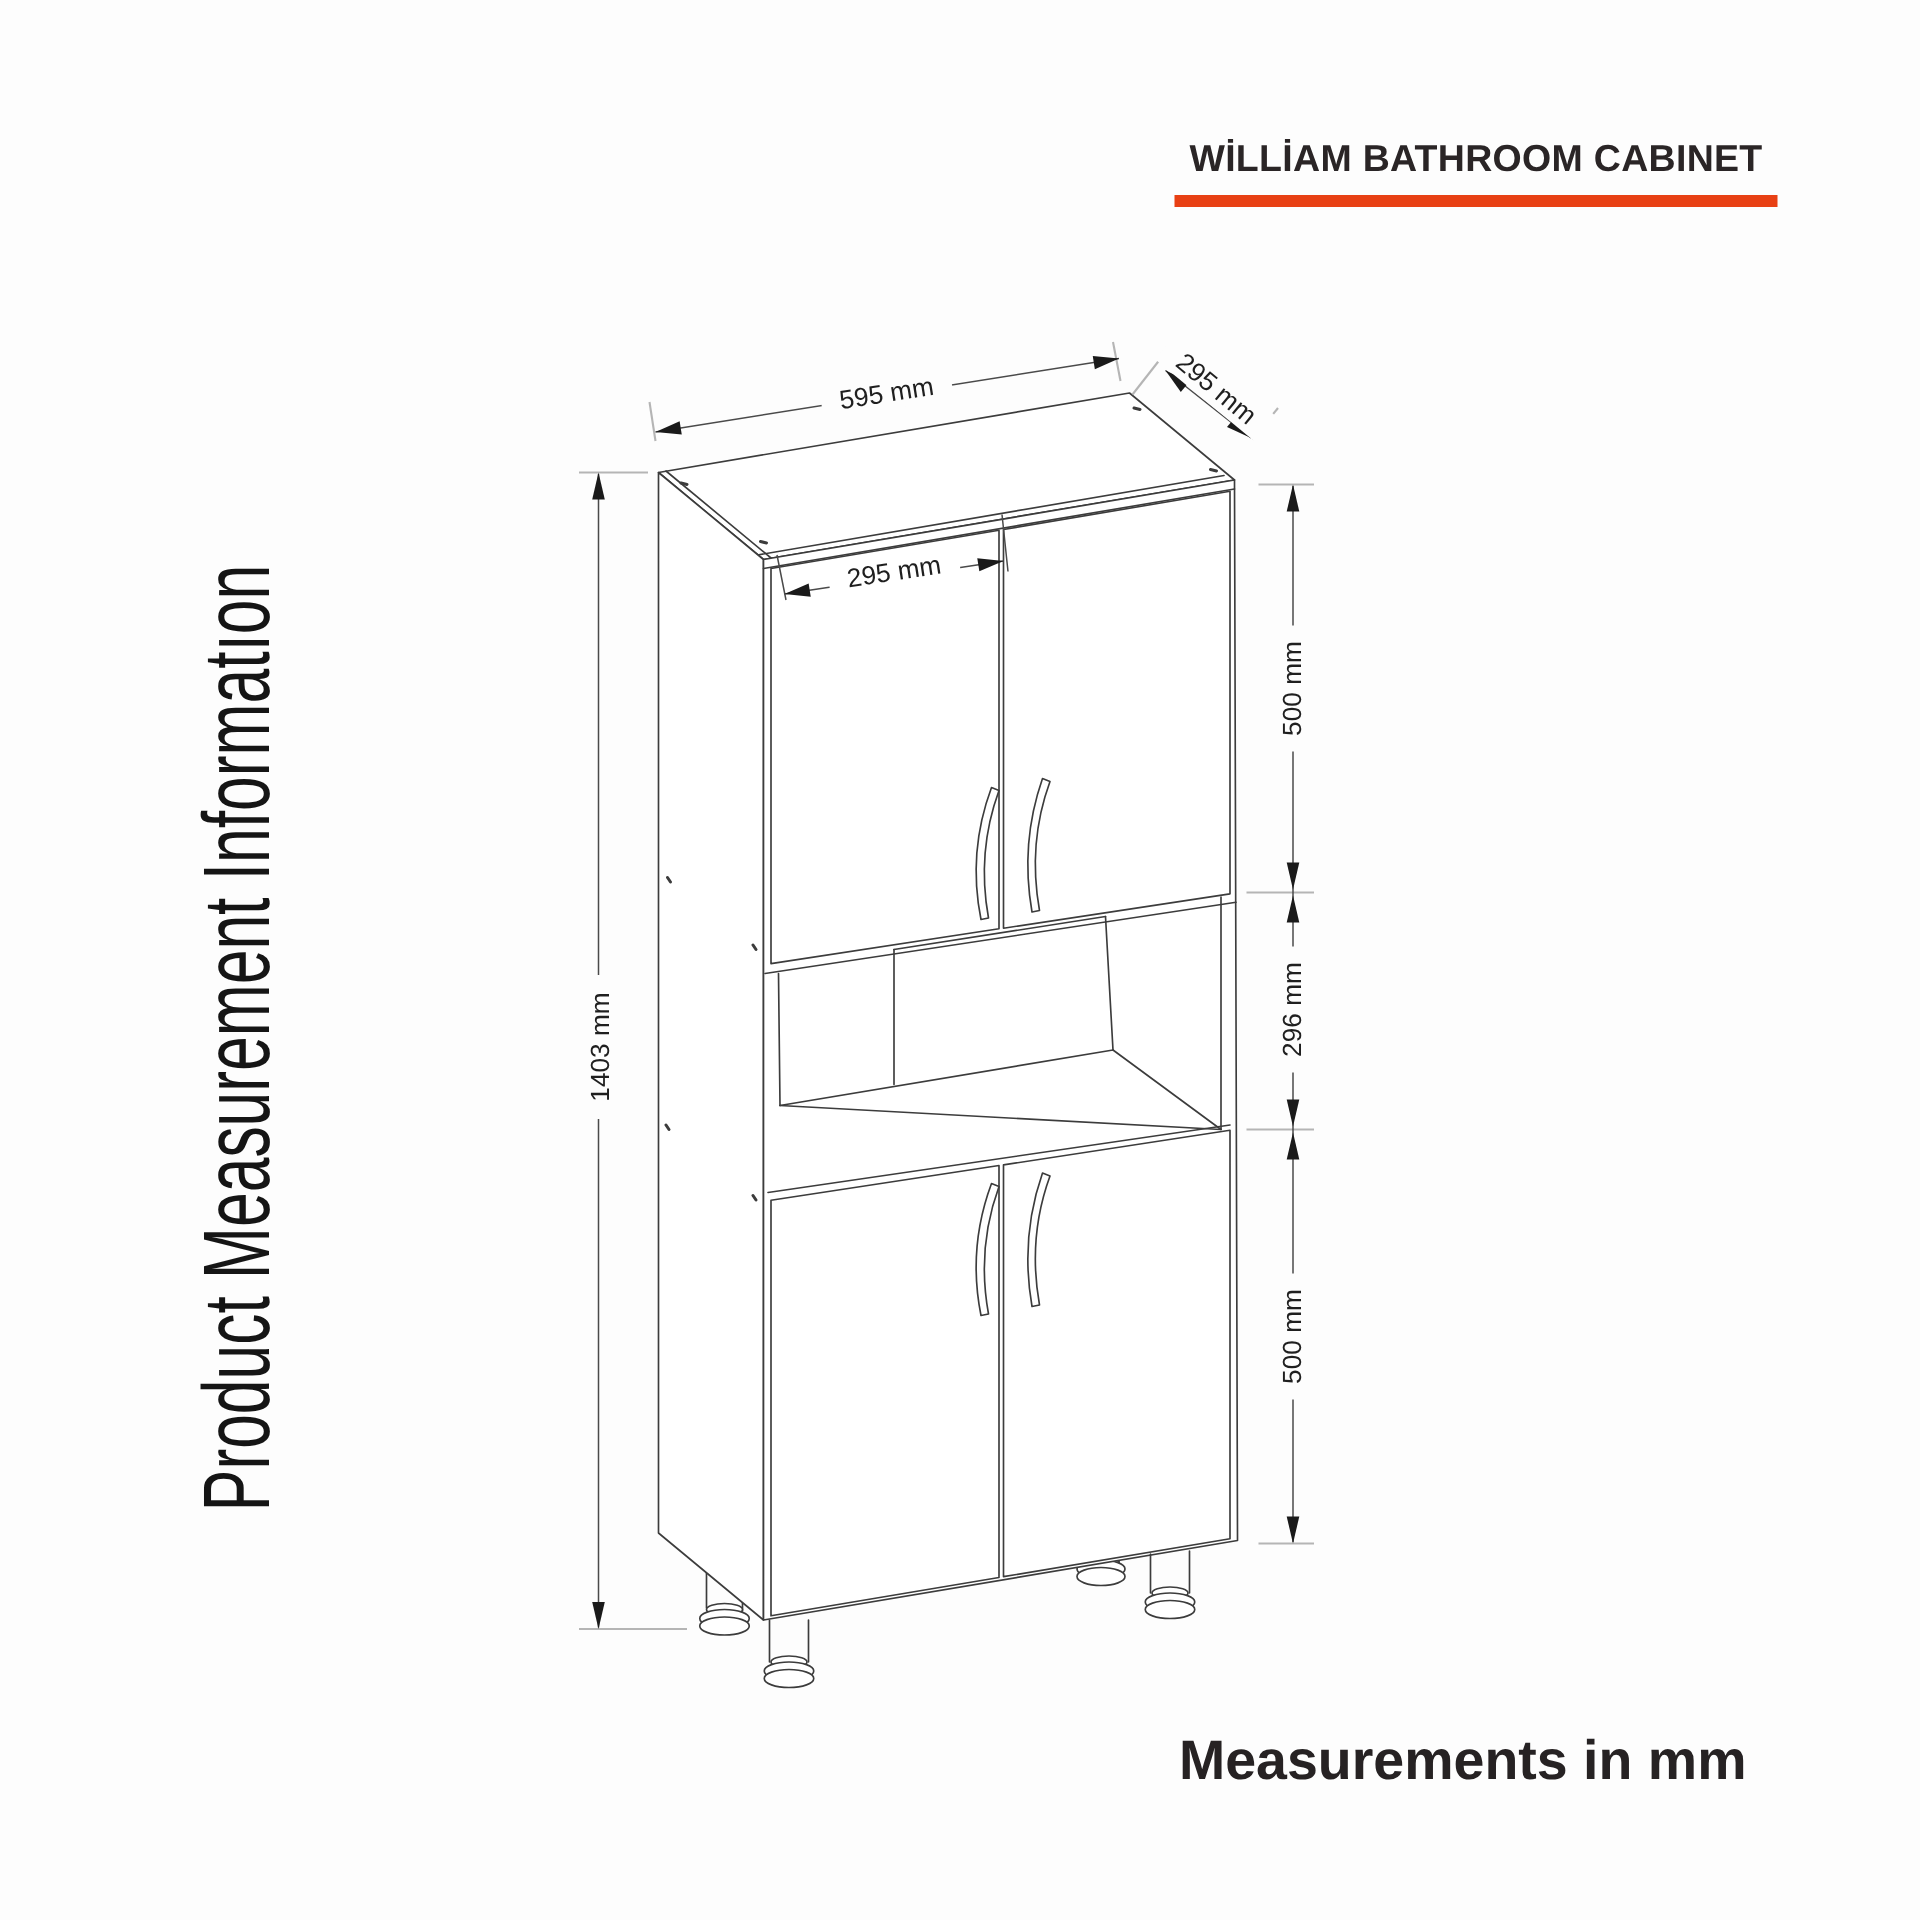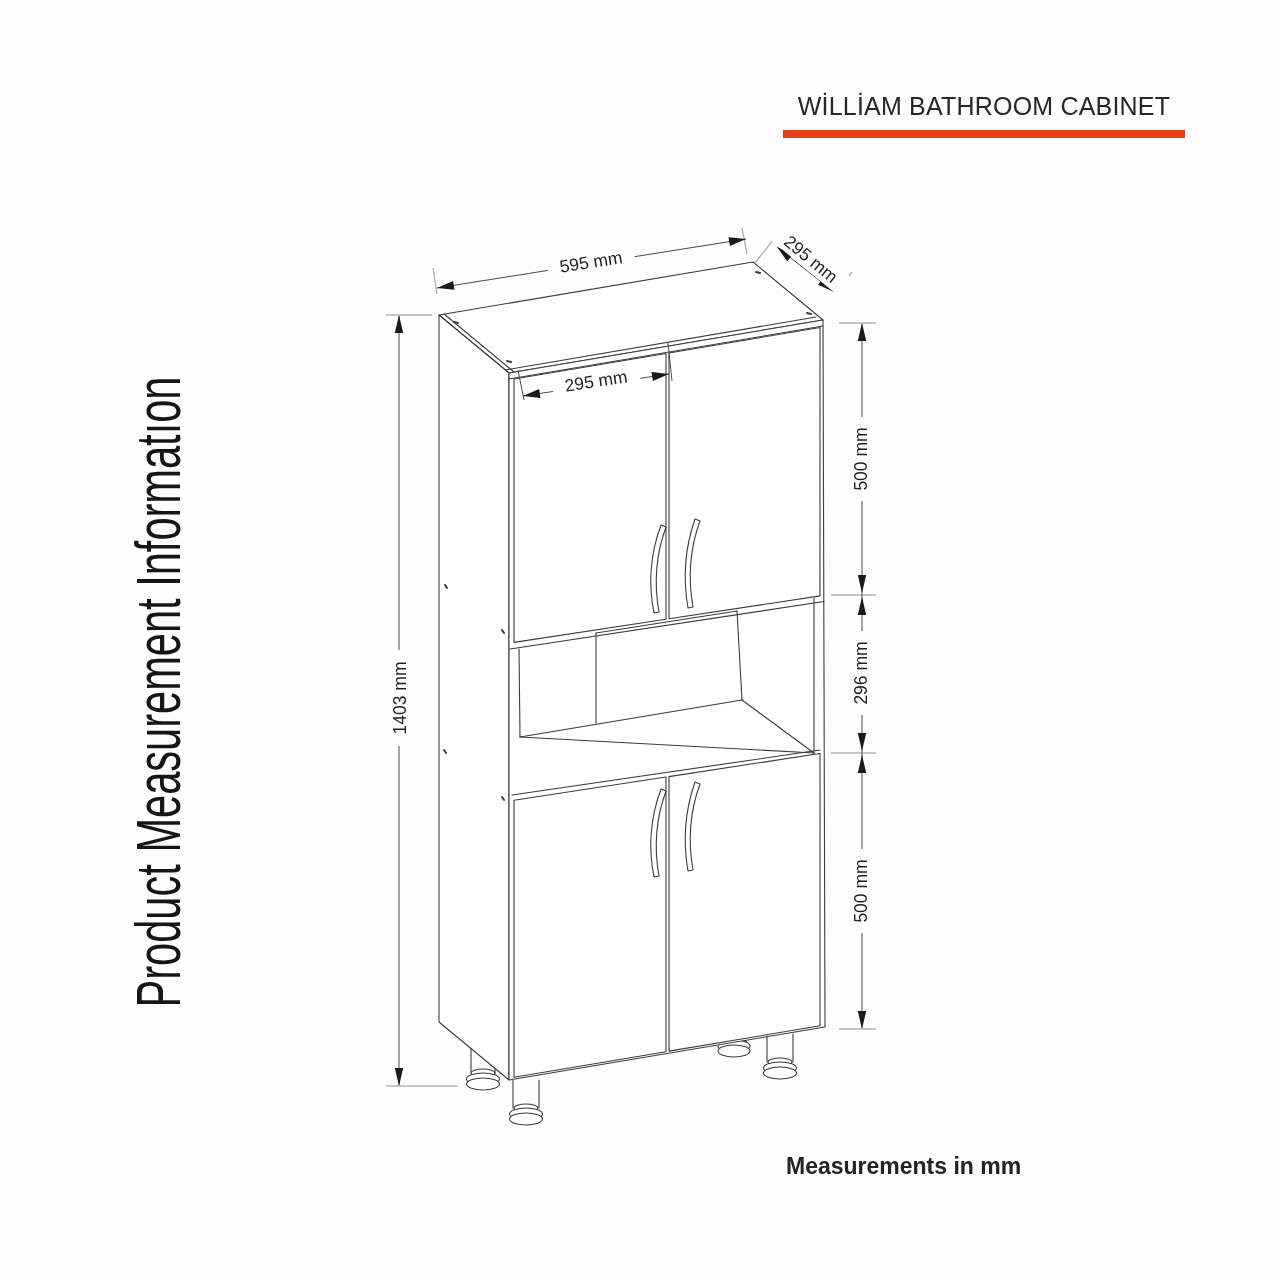--- a/index.html
+++ b/index.html
@@ -2,32 +2,32 @@
 <html><head>
 <meta charset="utf-8">
 <style>
   html,body{margin:0;padding:0;background:#e9e9e9;}
   .canvas{
     position:relative;width:1280px;height:1280px;background:#fdfdfd;
     overflow:hidden;font-family:"Liberation Sans",sans-serif;margin:0 auto;
   }
   .page-title{
     position:absolute;left:783px;top:92px;width:402px;text-align:center;
-    font-size:25px;font-weight:normal;color:#2a2526;letter-spacing:.2px;white-space:nowrap;
+    font-size:25px;font-weight:bold;color:#2a2526;letter-spacing:.2px;white-space:nowrap;
   }
   .title-underline{
     position:absolute;left:783px;top:130px;width:402px;height:8px;background:#e84014;
   }
   .vertical-label{
     position:absolute;left:158px;top:692px;white-space:nowrap;
     font-size:63px;font-weight:400;color:#151515;
     transform:translate(-50%,-50%) rotate(-90deg) scale(0.66,1);
   }
   .footer-note{
-    position:absolute;left:786px;top:1153px;font-size:23px;font-weight:bold;color:#262223;
+    position:absolute;left:786px;top:1153px;font-size:37px;font-weight:bold;color:#262223;
     white-space:nowrap;
   }
   svg.diagram{position:absolute;left:0;top:0;}
   svg text{font-family:"Liberation Sans",sans-serif;}
 </style>
 </head>
 <body>
 
 <div class="canvas">
 

